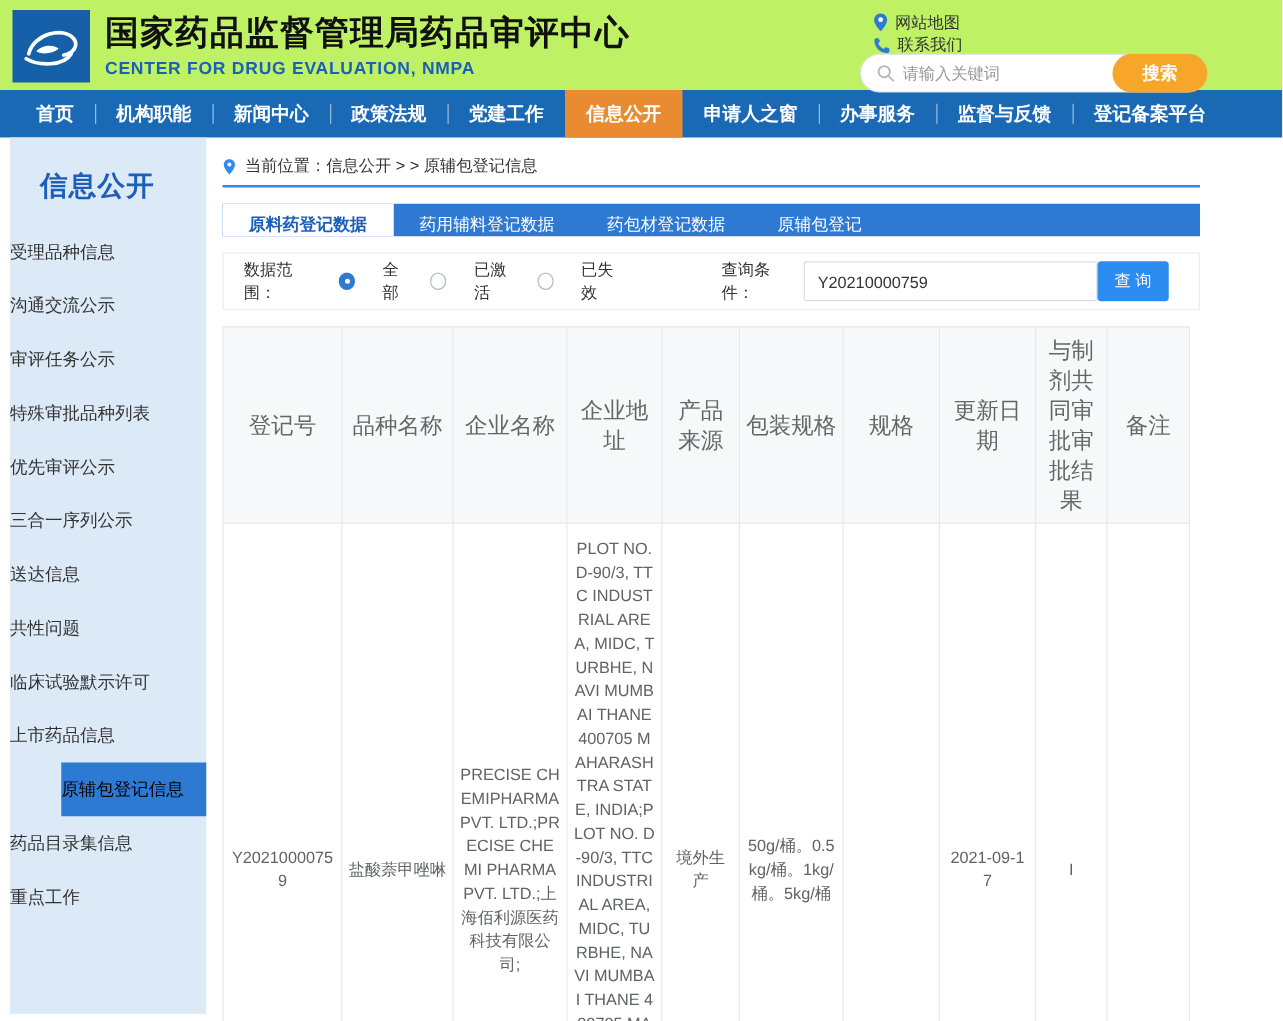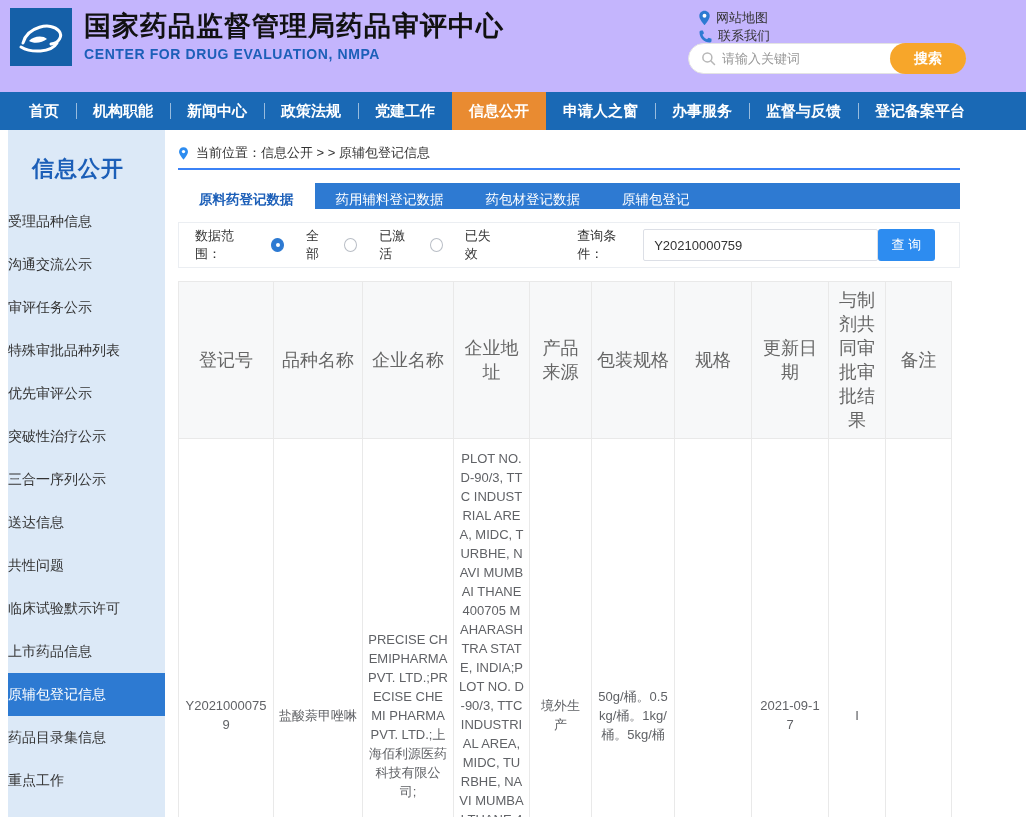--- a/index.html
+++ b/index.html
@@ -1,20 +1,20 @@
 <!DOCTYPE html>
 <html><head>
 <meta charset="utf-8">
 <style>
   * { margin:0; padding:0; box-sizing:border-box; font-family:"Liberation Sans","DejaVu Sans",sans-serif; }
   body { background:#fff; }
   .page { position:relative; width:1026px; height:817px; background:#fff; overflow:hidden; }
 
   
-  .header { position:relative; height:92px; background:#c4b5fd; }
+  .header { position:relative; height:72px; background:#bef264; }
   .logo { position:absolute; left:10px; top:8px; width:62px; height:58px; background:#1560a8; display:flex; align-items:center; justify-content:center; cursor:pointer; }
   .titles { position:absolute; left:84px; top:9px; }
   .title-cn { font-size:27px; font-weight:bold; color:#111; letter-spacing:1px; line-height:34px; }
   .title-en { font-size:14px; font-weight:bold; color:#1c5fb8; letter-spacing:0.6px; margin-top:3px; }
   .quick-links { position:absolute; left:698px; top:9px; width:320px; display:flex; justify-content:space-between;flex-direction:column; }
   .qlink { display:flex; align-items:center; gap:5px; font-size:13px; color:#333; cursor:pointer; }
   .searchbar { position:absolute; left:688px; top:43px; width:278px; height:31px; border:1px solid #e3e3e3; border-radius:16px; background:#fff; display:flex; align-items:center; padding-left:12px; }
   .searchbar input { border:none; outline:none; font-size:13px; color:#333; width:150px; margin-left:6px; background:transparent; }
   .searchbar input::placeholder { color:#999; }
   .search-btn { position:absolute; right:-1px; top:-1px; height:31px; width:76px; border:none; border-radius:16px; background:#f7a62a; color:#fff; font-size:14px; font-weight:bold; cursor:pointer; }
@@ -24,21 +24,21 @@
   .nav-item { position:relative; display:flex; align-items:center; padding:0 17px; color:#fff; font-size:15px; font-weight:bold; cursor:pointer; white-space:nowrap; }
   .nav-item + .nav-item::before { content:""; position:absolute; left:0; top:11px; width:1px; height:16px; background:rgba(255,255,255,.55); }
   .nav-item.active { background:#e98b31; }
   .nav-item.active::before, .nav-item.active + .nav-item::before { display:none; }
 
   
   .body { display:flex; height:701px; }
   .sidebar { margin-left:8px; width:157px; background:#dce9f7; padding-top:16px; flex-shrink:0; }
   .sb-title { font-size:22px; font-weight:bold; color:#1c5fb8; padding:8px 0 16px 24px; letter-spacing:1px; }
   .sb-item { height:43px; line-height:43px; font-size:14px; color:#333; cursor:pointer; white-space:nowrap; }
-  .sb-item.active { background:#2d7ad2; color:#ffffff; }
+  .sb-item.active { background:#2d7ad2; color:#000000;margin-left:41px; }
 
   .main { margin-left:13px; width:782px; padding-top:8px; }
 
   .breadcrumb { height:32px; display:flex; align-items:center; gap:7px; font-size:13px; color:#333; border-bottom:2px solid #3b82f6; }
 
   .tabs { margin-top:13px; height:26px; background:#2e7ad2; display:flex; }
   .tab { padding:0 21px; line-height:34px; font-size:13.5px; color:#fff; cursor:pointer; }
   .tab.active { background:#fff; color:#1c5fb8; font-weight:bold; }
 
   .filterbox { margin-top:13px; border:1px solid #ebeef2; height:46px; display:flex; align-items:center; padding:0 16px; font-size:13px; color:#333; }
@@ -118,21 +118,20 @@
 
   <div class="body">
 
     <div class="sidebar">
       <div class="sb-title">信息公开</div>
       <div class="sb-item">受理品种信息</div>
       <div class="sb-item">沟通交流公示</div>
       <div class="sb-item">审评任务公示</div>
       <div class="sb-item">特殊审批品种列表</div>
       <div class="sb-item">优先审评公示</div>
-      <div class="sb-item">突破性治疗公示</div>
       <div class="sb-item">三合一序列公示</div>
       <div class="sb-item">送达信息</div>
       <div class="sb-item">共性问题</div>
       <div class="sb-item">临床试验默示许可</div>
       <div class="sb-item">上市药品信息</div>
       <div class="sb-item active">原辅包登记信息</div>
       <div class="sb-item">药品目录集信息</div>
       <div class="sb-item">重点工作</div>
     </div>
 

